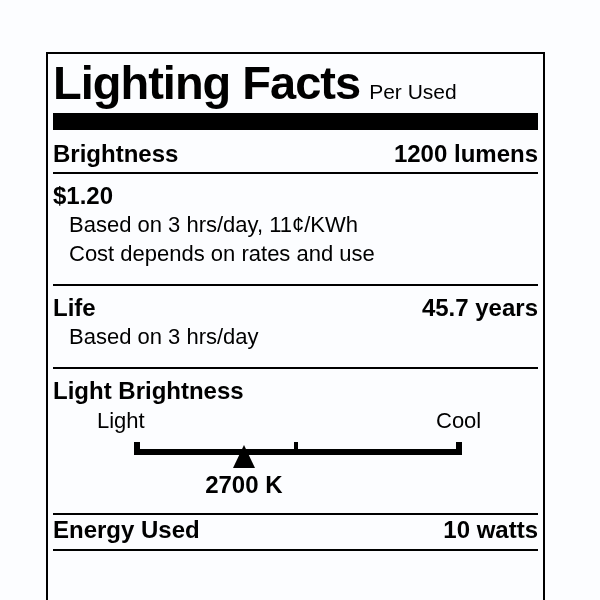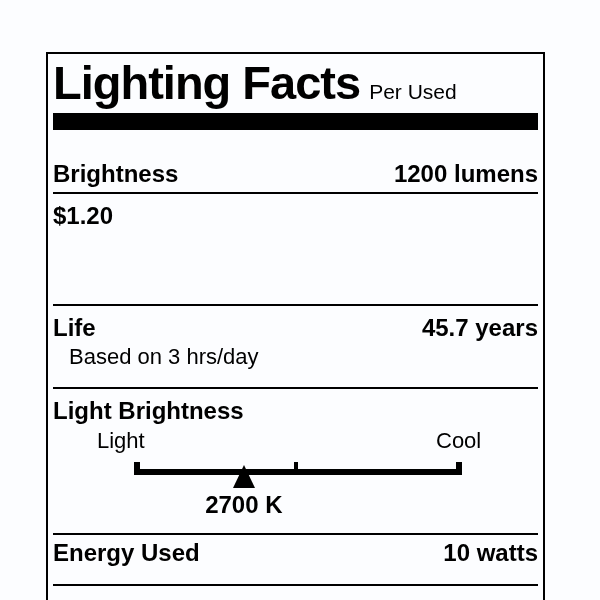--- a/index.html
+++ b/index.html
@@ -21,21 +21,21 @@
   .title{ font-size:47px; font-weight:700; line-height:1.1; letter-spacing:-1px; white-space:nowrap; }
   .subtitle{ font-size:21px; font-weight:400; margin-left:9px; white-space:nowrap; }
 
   .thick-bar{ height:17px; background:var(--ink); }
 
   
   .kv{ display:flex; justify-content:space-between; align-items:flex-end;
        font-size:24px; font-weight:700; line-height:1.15; }
   .section{ border-bottom:2px solid var(--ink); }
 
-  .row-brightness{ height:64px; padding-bottom:4px; }
+  .row-brightness{ height:44px; padding-bottom:4px; }
 
   .sec-cost{ height:104px; }
   .sec-cost .kv{ margin-top:8px; }
   .note{ font-size:22px; font-weight:400; line-height:29px; padding-left:16px; }
 
   .sec-life{ height:75px; }
   .sec-life .kv{ margin-top:8px;align-items:center; }
 
   .sec-appearance{ height:138px; }
   .appearance-header{ margin-top:8px; font-size:24px; font-weight:700; line-height:1.15; }
@@ -47,21 +47,21 @@
   .scale-cap{ position:absolute; top:37px; width:6px; height:13px; background:var(--ink); }
   .scale-cap.left{ left:81px; }
   .scale-cap.right{ left:403px; }
   .scale-tick{ position:absolute; left:241px; top:37px; width:4px; height:13px; background:var(--ink); }
   .marker{ position:absolute; top:40px; width:0; height:0;
     border-left:11px solid transparent; border-right:11px solid transparent;
     border-bottom:23px solid var(--ink); }
   .kelvin{ position:absolute; top:66px; width:150px; text-align:center;
     font-size:24px; font-weight:700; line-height:1.15; }
 
-  .row-energy{ height:51px; padding-bottom:17px; border-bottom:2px solid var(--ink); }
+  .row-energy{ height:36px; padding-bottom:5px; border-bottom:2px solid var(--ink); }
 </style>
 </head>
 <body>
 
 <div class="lf-label">
 
   <div class="title-row">
     <span class="title">Lighting Facts</span>
     <span class="subtitle">Per Used</span>
   </div>
@@ -70,20 +70,22 @@
 
   <div class="kv section row-brightness">
     <span>Brightness</span>
     <span>1200 lumens</span>
   </div>
 
   <div class="section sec-cost">
     <div class="kv">
       <span>$1.20</span>
     </div>
+    <div class="note">Based on 3 hrs/day, 11¢/KWh</div>
+    <div class="note">Cost depends on rates and use</div>
   </div>
 
   <div class="section sec-life">
     <div class="kv">
       <span>Life</span>
       <span>45.7 years</span>
     </div>
     <div class="note">Based on 3 hrs/day</div>
   </div>
 

